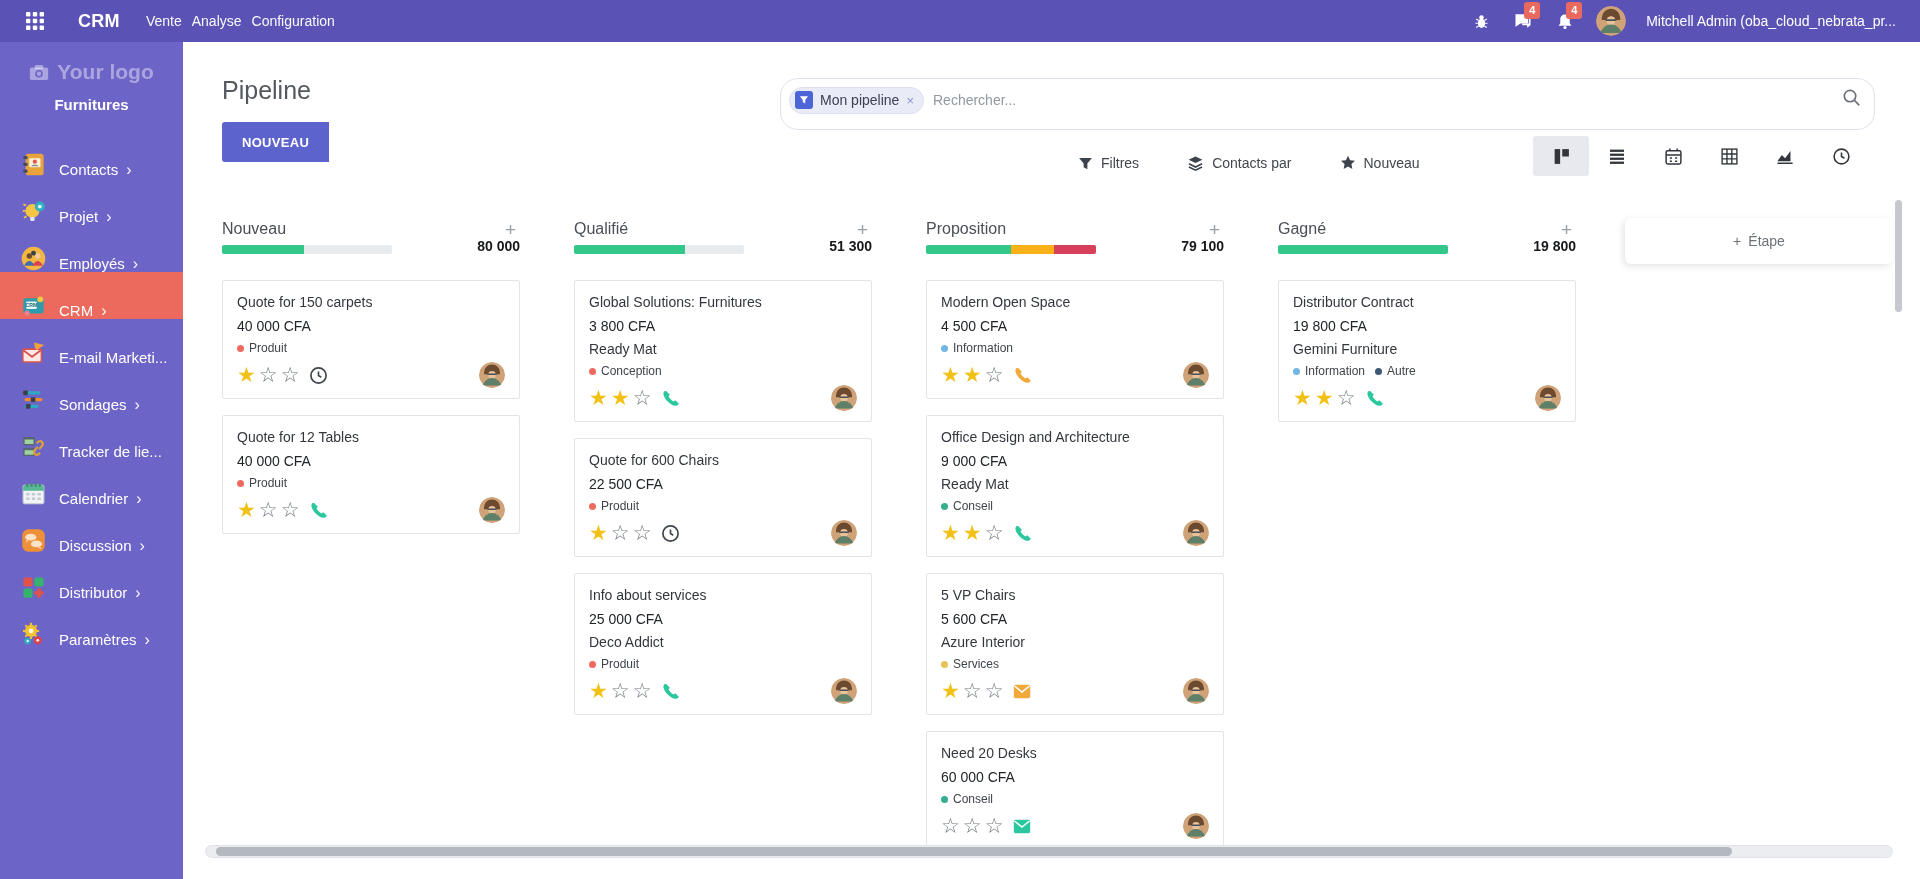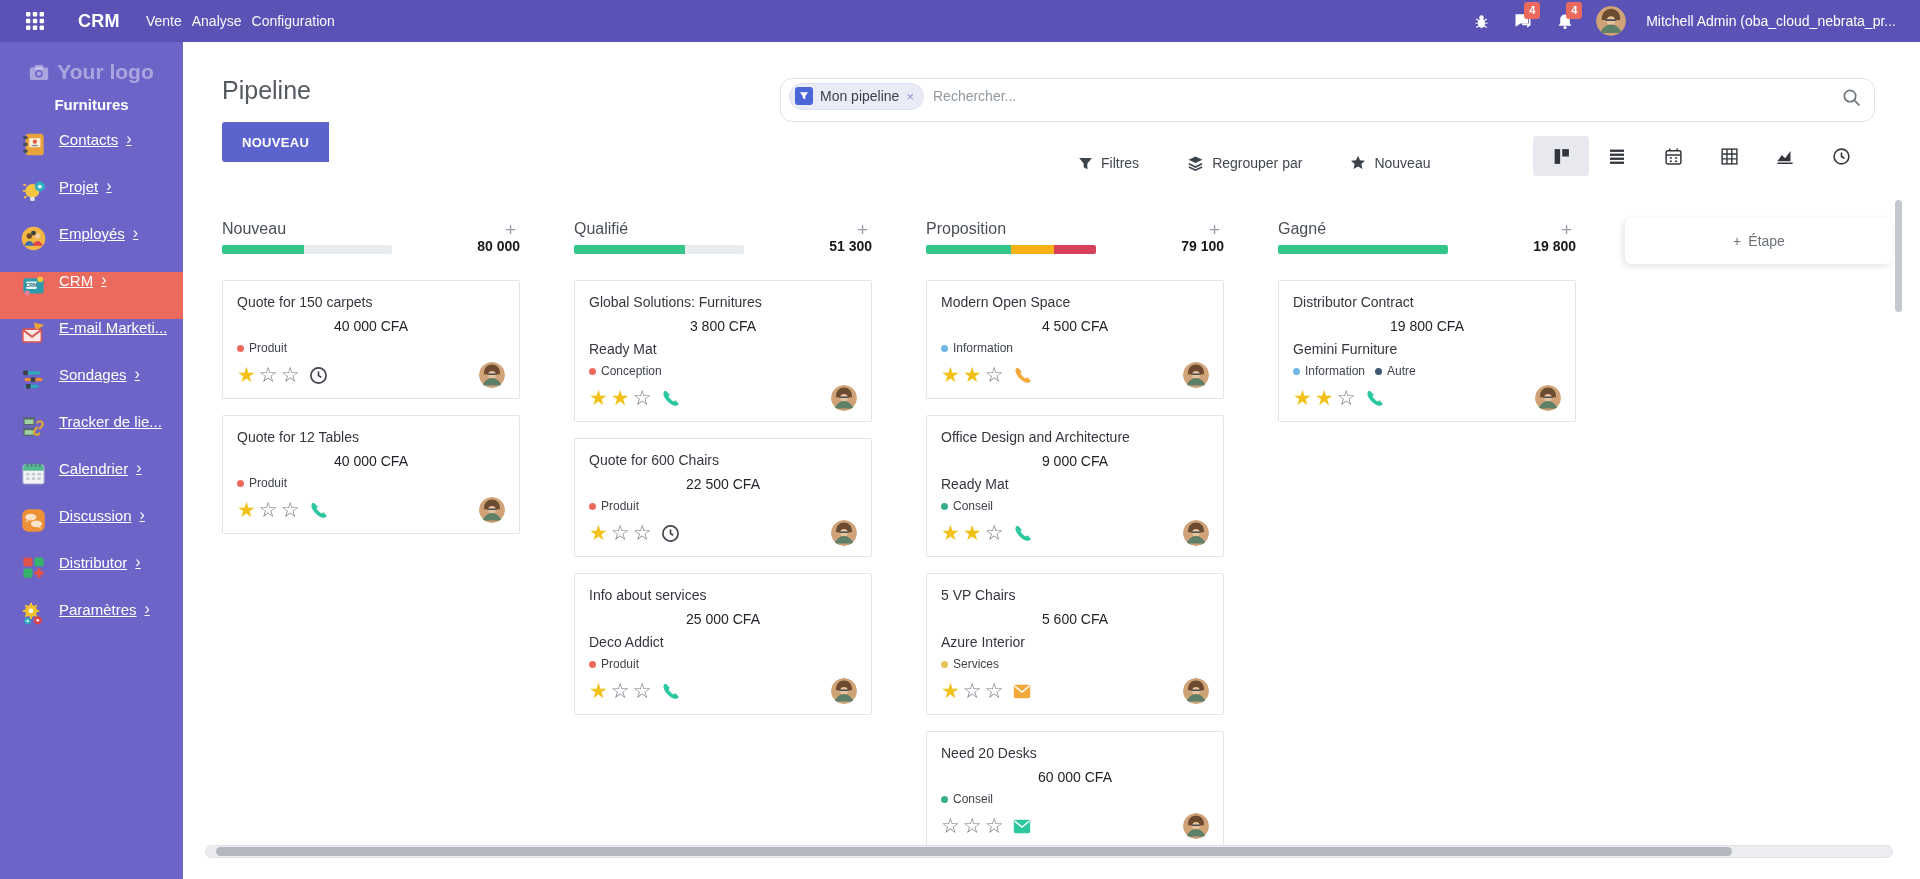--- a/index.html
+++ b/index.html
@@ -18,38 +18,38 @@
   .tb-badge { position:absolute; top:-8px; left:12px; background:#e9695f; color:#fff; font-size:11px;
               line-height:1; padding:3px 5px; border-radius:3px; font-weight:bold; }
   .tb-avatar { width:30px; height:30px; border-radius:50%; overflow:hidden; flex:0 0 auto; }
   .tb-user { font-size:14px; white-space:nowrap; max-width:300px; overflow:hidden; }
 
   
   .sidebar { position:absolute; left:0; top:42px; width:183px; height:837px; background:#6d64c8; z-index:20; }
   .sb-logo { text-align:center; padding-top:18px; color:rgba(255,255,255,.42); font-size:21px; font-weight:bold;
              display:flex; align-items:center; justify-content:center; gap:8px; }
   .sb-company { text-align:center; color:#fff; font-size:15px; font-weight:bold; margin-top:12px; margin-bottom:18px; }
-  .side-item { display:flex; align-items:flex-start; height:47px; padding:0 10px 0 20px; color:#fff; cursor:pointer;text-decoration:underline; }
+  .side-item { display:flex; align-items:flex-end; height:47px; padding:0 10px 0 20px; color:#fff; cursor:pointer; }
   .side-item.active { background:#ec6a5d; }
   .side-ic { width:27px; height:27px; margin-right:12px; flex:0 0 auto; }
   .side-ic svg { width:100%; height:100%; }
   .side-label { font-size:15px; white-space:nowrap; overflow:hidden; }
   .side-arrow { margin-left:8px; font-size:16px; line-height:1; color:rgba(255,255,255,.95); }
 
   
   .main { position:absolute; left:183px; top:42px; width:1737px; height:837px; background:#fff; overflow:hidden; }
   .page-title { position:absolute; left:39px; top:34px; font-size:25px; color:#54585f; }
   .btn-row { position:absolute; left:39px; top:80px; display:flex; }
   .btn { height:40px; display:flex; align-items:center; padding:0 20px; font-size:13px; font-weight:bold;
          color:#fff; letter-spacing:.3px; cursor:pointer; }
   .btn-new { background:#5d63cd; border-radius:3px 0 0 3px; }
   .btn-generate { background:#6d7073; border-radius:0 3px 3px 0; }
 
-  .searchbox { position:absolute; left:597px; top:36px; width:1095px; height:44px; border:1px solid #dfe2e9;
-               border-radius:12px; background:#fff; display:flex; align-items:center; padding:0 40px 8px 8px; }
+  .searchbox { position:absolute; left:597px; top:36px; width:1095px; height:52px; border:1px solid #dfe2e9;
+               border-radius:18px; background:#fff; display:flex; align-items:center; padding:0 40px 8px 8px; }
   .facet { display:flex; align-items:center; height:27px; background:#e9ebf7; border:1px solid #dcdff2;
            border-radius:14px; padding:0 9px 0 5px; gap:7px; cursor:pointer; }
   .facet-chip { width:18px; height:18px; border-radius:3px; background:#4c66d8; display:flex; align-items:center; justify-content:center; }
   .facet-label { font-size:14px; color:#3a3f52; }
   .facet-x { font-size:13px; color:#8f94ce; cursor:pointer; }
   .search-input { border:none; outline:none; flex:1; font-size:14px; color:#495057; margin-left:9px;
                   font-family:"Liberation Sans","DejaVu Sans",sans-serif; background:transparent; }
   .search-input::placeholder { color:#9199a1; }
   .search-mag { position:absolute; right:13px; top:9px; cursor:pointer; }
 
@@ -66,21 +66,21 @@
   .kcol-head { display:flex; align-items:center; justify-content:space-between; height:22px; }
   .kcol-name { font-size:16px; color:#4a4f57; }
   .kcol-plus { font-size:19px; color:#9aa0a7; cursor:pointer; line-height:1; padding:0 4px; }
   .kprog-row { display:flex; align-items:flex-end; height:14px; }
   .kprogress { width:170px; height:9px; background:#e9ecef; border-radius:2px; overflow:hidden; display:flex; cursor:pointer; }
   .kprogress span { height:100%; display:block; }
   .kcol-total { margin-left:auto; font-size:14px; font-weight:bold; color:#16181b; }
   .kcards { margin-top:26px; display:flex; flex-direction:column; gap:16px; }
   .kcard { background:#fff; border:1px solid #e2e4e8; border-radius:2px; padding:13px 14px 10px 14px; cursor:pointer; }
   .kcard-title { font-size:14px; color:#33373d; margin-bottom:8px; }
-  .kcard-amount { font-size:14px; color:#212529; margin-bottom:7px;text-align:center; }
+  .kcard-amount { font-size:14px; color:#212529; margin-bottom:7px; }
   .kcard-partner { font-size:14px; color:#33373d; margin-bottom:7px; }
   .kcard-tags { display:flex; align-items:center; gap:10px; margin-bottom:7px; }
   .ktag { display:flex; align-items:center; gap:5px; }
   .kdot { width:7px; height:7px; border-radius:50%; display:inline-block; }
   .ktag-label { font-size:12px; color:#3f444b; }
   .kcard-foot { display:flex; align-items:center; }
   .kstars { display:flex; gap:3px; cursor:pointer; }
   .star-f { color:#f2c118; font-size:21px; line-height:22px; }
   .star-e { color:#70767e; font-size:21px; line-height:22px; }
   .kactivity { margin-left:10px; display:flex; align-items:center; cursor:pointer; }
@@ -353,21 +353,21 @@
           </span>
           <span>Filtres</span>
         </div>
         <div class="ctrl">
           <span style="display: flex;">
             <svg width="17" height="17" viewBox="0 0 16 16">
               <path d="M8 1.5l6.5 3L8 7.5l-6.5-3z" fill="#3d434b"></path>
               <path d="M1.8 8.3l6.2 3 6.2-3M1.8 11.3l6.2 3 6.2-3" fill="none" stroke="#3d434b" stroke-width="1.5"></path>
             </svg>
           </span>
-          <span>Regrouper par</span>
+          <span>Contacts par</span>
         </div>
         <div class="ctrl">
           <span style="display: flex;">
             <svg width="16" height="16" viewBox="0 0 16 16">
               <path d="M8 .8l2.1 4.4 4.9.6-3.6 3.3.95 4.8L8 11.6l-4.35 2.3.95-4.8L1 5.8l4.9-.6z" fill="#3d434b"></path>
             </svg>
           </span>
           <span>Nouveau</span>
         </div>
       </div>

